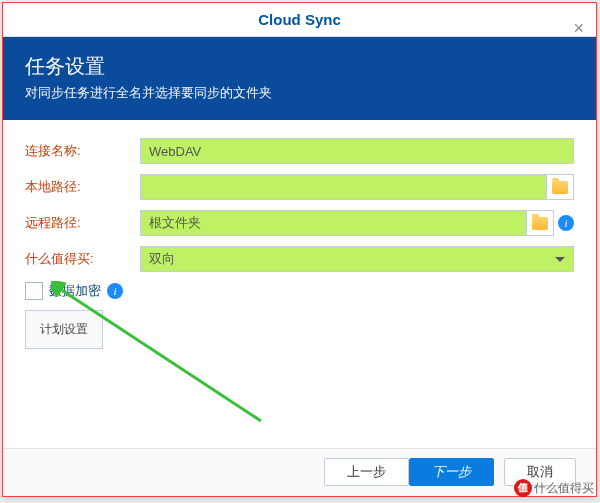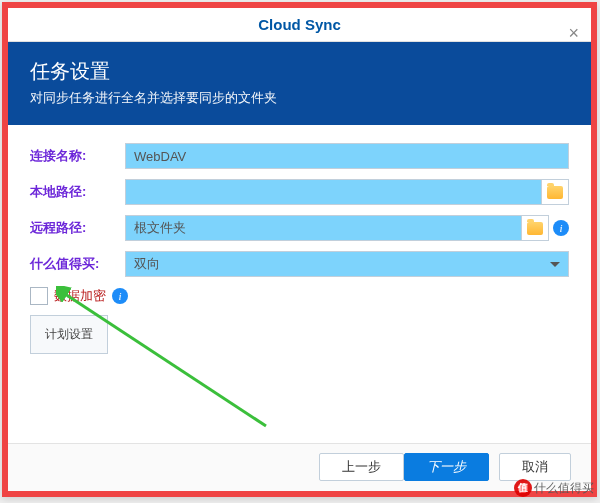--- a/index.html
+++ b/index.html
@@ -1,39 +1,39 @@
 <!DOCTYPE html>
 <html><head>
   <meta charset="utf-8">
   <style>
     * { box-sizing: border-box; margin: 0; padding: 0; }
     body { font-family: -apple-system, "Microsoft YaHei", Arial, sans-serif; background: #f0f0f0; width: 600px; height: 503px; position: relative; }
-    .dialog { width: 595px; height: 495px; background: #fff; border: 6px solid #ef4444; margin: 2px; box-shadow: 0 2px 8px rgba(0,0,0,0.15); position: relative; }
+    .dialog { width: 595px; height: 495px; background: #fff; border: 1px solid #ef4444; margin: 2px; box-shadow: 0 2px 8px rgba(0,0,0,0.15); position: relative; }
     .titlebar { height: 34px; text-align: center; line-height: 34px; position: relative; font-weight: bold; color: #0057a5; font-size: 15px; border-bottom: 1px solid #e0e0e0; }
     .close-x { position: absolute; right: 12px; top: 8px; color: #888; font-size: 18px; cursor: pointer; font-weight: normal; }
     .header-banner { background: #0a4b9b; color: #fff; padding: 16px 22px 18px; }
     .header-title { font-size: 20px; font-weight: normal; margin-bottom: 4px; }
     .header-sub { font-size: 13px; opacity: 0.95; }
     .form-area { padding: 18px 22px 10px 22px; }
     .form-row { display: flex; align-items: center; margin-bottom: 10px; }
-    .form-label { width: 95px; font-size: 13px; color: #6d28d9; font-weight: bold; }
+    .form-label { width: 95px; font-size: 13px; color: #c2410c; }
     .form-control-wrap { flex: 1; display: flex; align-items: center; gap: 4px; }
-    .input, .select { height: 26px; border: 1px solid #c2cfdb; padding: 2px 8px; font-size: 13px; background: #7dd3fc; color: #555; }
+    .input, .select { height: 26px; border: 1px solid #c2cfdb; padding: 2px 8px; font-size: 13px; background: #bef264; color: #555; margin-left: 20px; }
     .input { flex: 1; }
     .input-with-btn { flex: 1; display: flex; }
     .input-with-btn .input { flex: 1; border-right: none; }
     .folder-btn { width: 28px; height: 26px; border: 1px solid #c2cfdb; background: #fff; display: flex; align-items: center; justify-content: center; cursor: pointer; }
     .folder-icon { width: 16px; height: 13px; background: linear-gradient(#ffd36b,#ffb733); border-radius: 2px; position: relative; }
     .folder-icon::before { content: ""; position: absolute; top: -3px; left: 0; width: 7px; height: 3px; background: #ffd36b; border-radius: 2px 2px 0 0; }
     .select { flex: 1; position: relative; display: flex; align-items: center; cursor: pointer; }
     .select::after { content: ""; position: absolute; right: 8px; top: 10px; border: 5px solid transparent; border-top-color: #555; }
     .info-icon { width: 16px; height: 16px; border-radius: 50%; background: #1d8cf8; color: #fff; font-size: 11px; font-style: italic; text-align: center; line-height: 16px; font-family: Georgia, serif; cursor: pointer; }
     .check-row { display: flex; align-items: center; gap: 6px; margin: 8px 0 10px 0; }
     .checkbox { width: 18px; height: 18px; border: 1px solid #aab7c4; background: #fff; cursor: pointer; }
-    .check-label { font-size: 13px; color: #b91c1c; }
+    .check-label { font-size: 13px; color: #0c4a6e; }
     .sched-btn { display: inline-block; padding: 10px 14px; border: 1px solid #c2cfdb; background: #f7f9fb; font-size: 12px; cursor: pointer; color: #444; }
     .footer { position: absolute; bottom: 0; left: 0; right: 0; height: 48px; padding: 9px 20px; display: flex; justify-content: flex-end; border-top: 1px solid #e3e3e3; background: #fafafa; }
     .footer-right { display: flex; gap: 10px; }
     .btn { height: 28px; padding: 0 22px; border: 1px solid #c2cfdb; background: #fff; font-size: 13px; cursor: pointer; color: #333; border-radius: 2px; }
     .btn-primary { background: #0a7ce0; color: #fff; border-color: #0a7ce0; font-style: italic; }
     .annotation-arrow { position: absolute; left: 48px; top: 278px; pointer-events: none; z-index: 10; }
     .watermark { position: absolute; right: 6px; bottom: 6px; display: flex; align-items: center; gap: 2px; font-size: 12px; color: #555; opacity: 0.9; }
     .watermark-logo { width: 18px; height: 18px; border-radius: 50%; background: radial-gradient(circle, #ff4040 40%, #d00 42%); display: flex; align-items: center; justify-content: center; color: #fff; font-size: 10px; font-weight: bold; }
   </style>
 </head>

